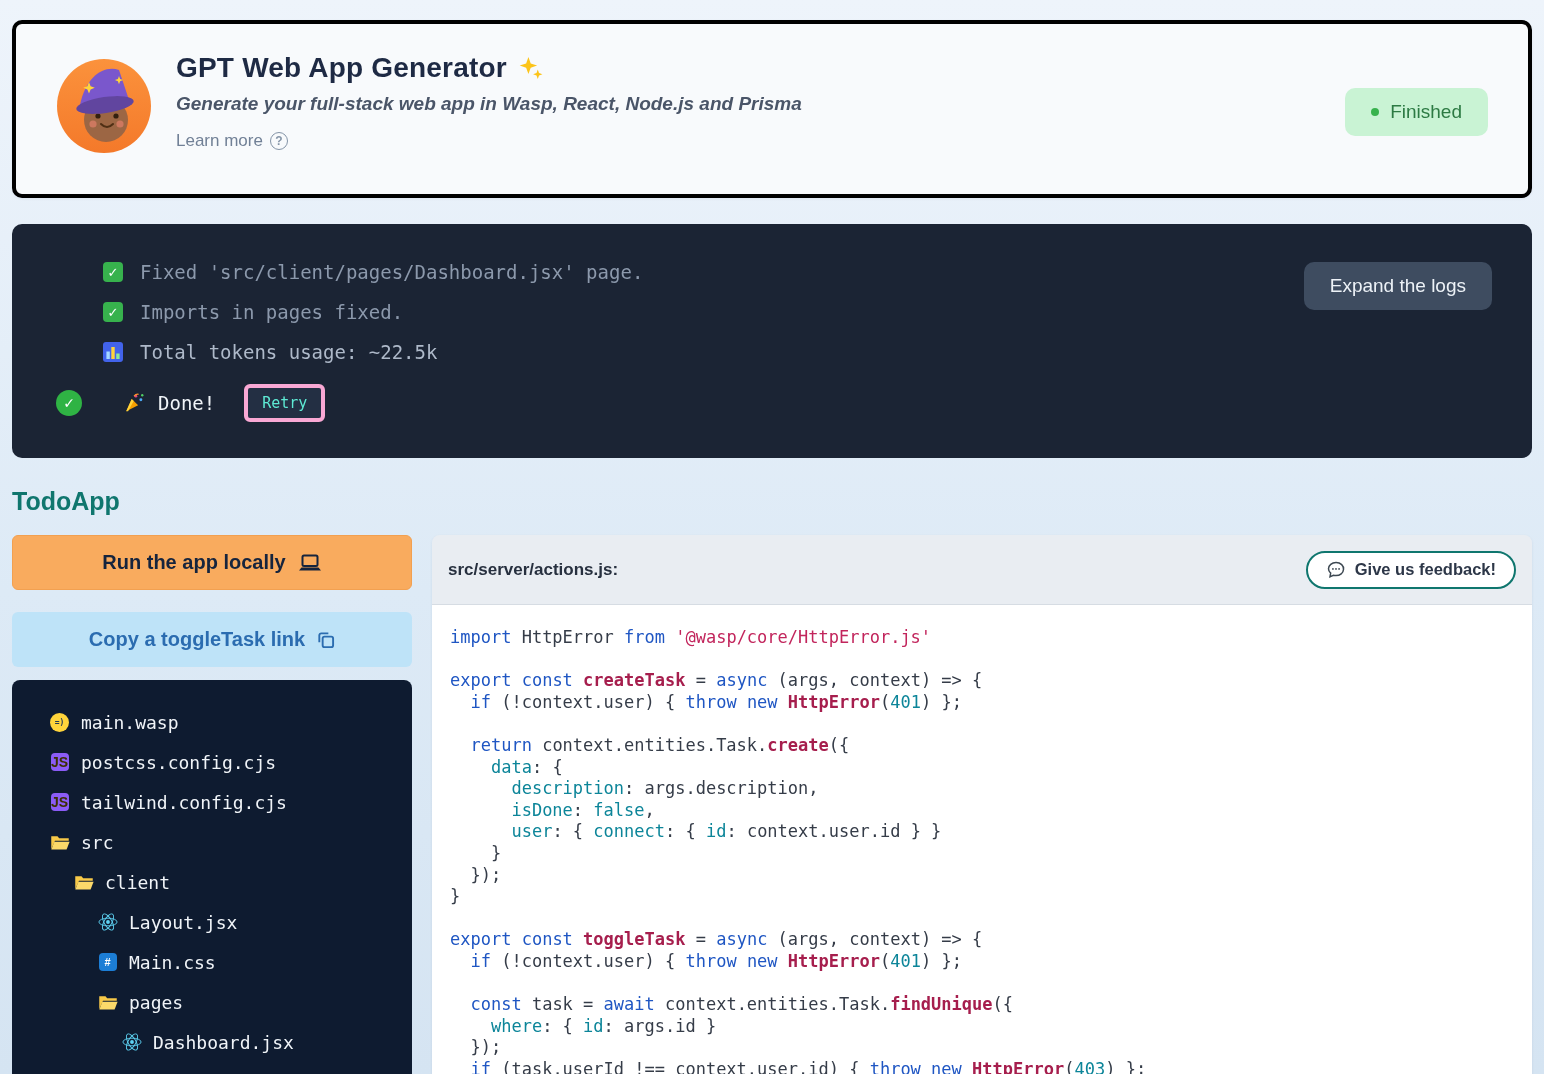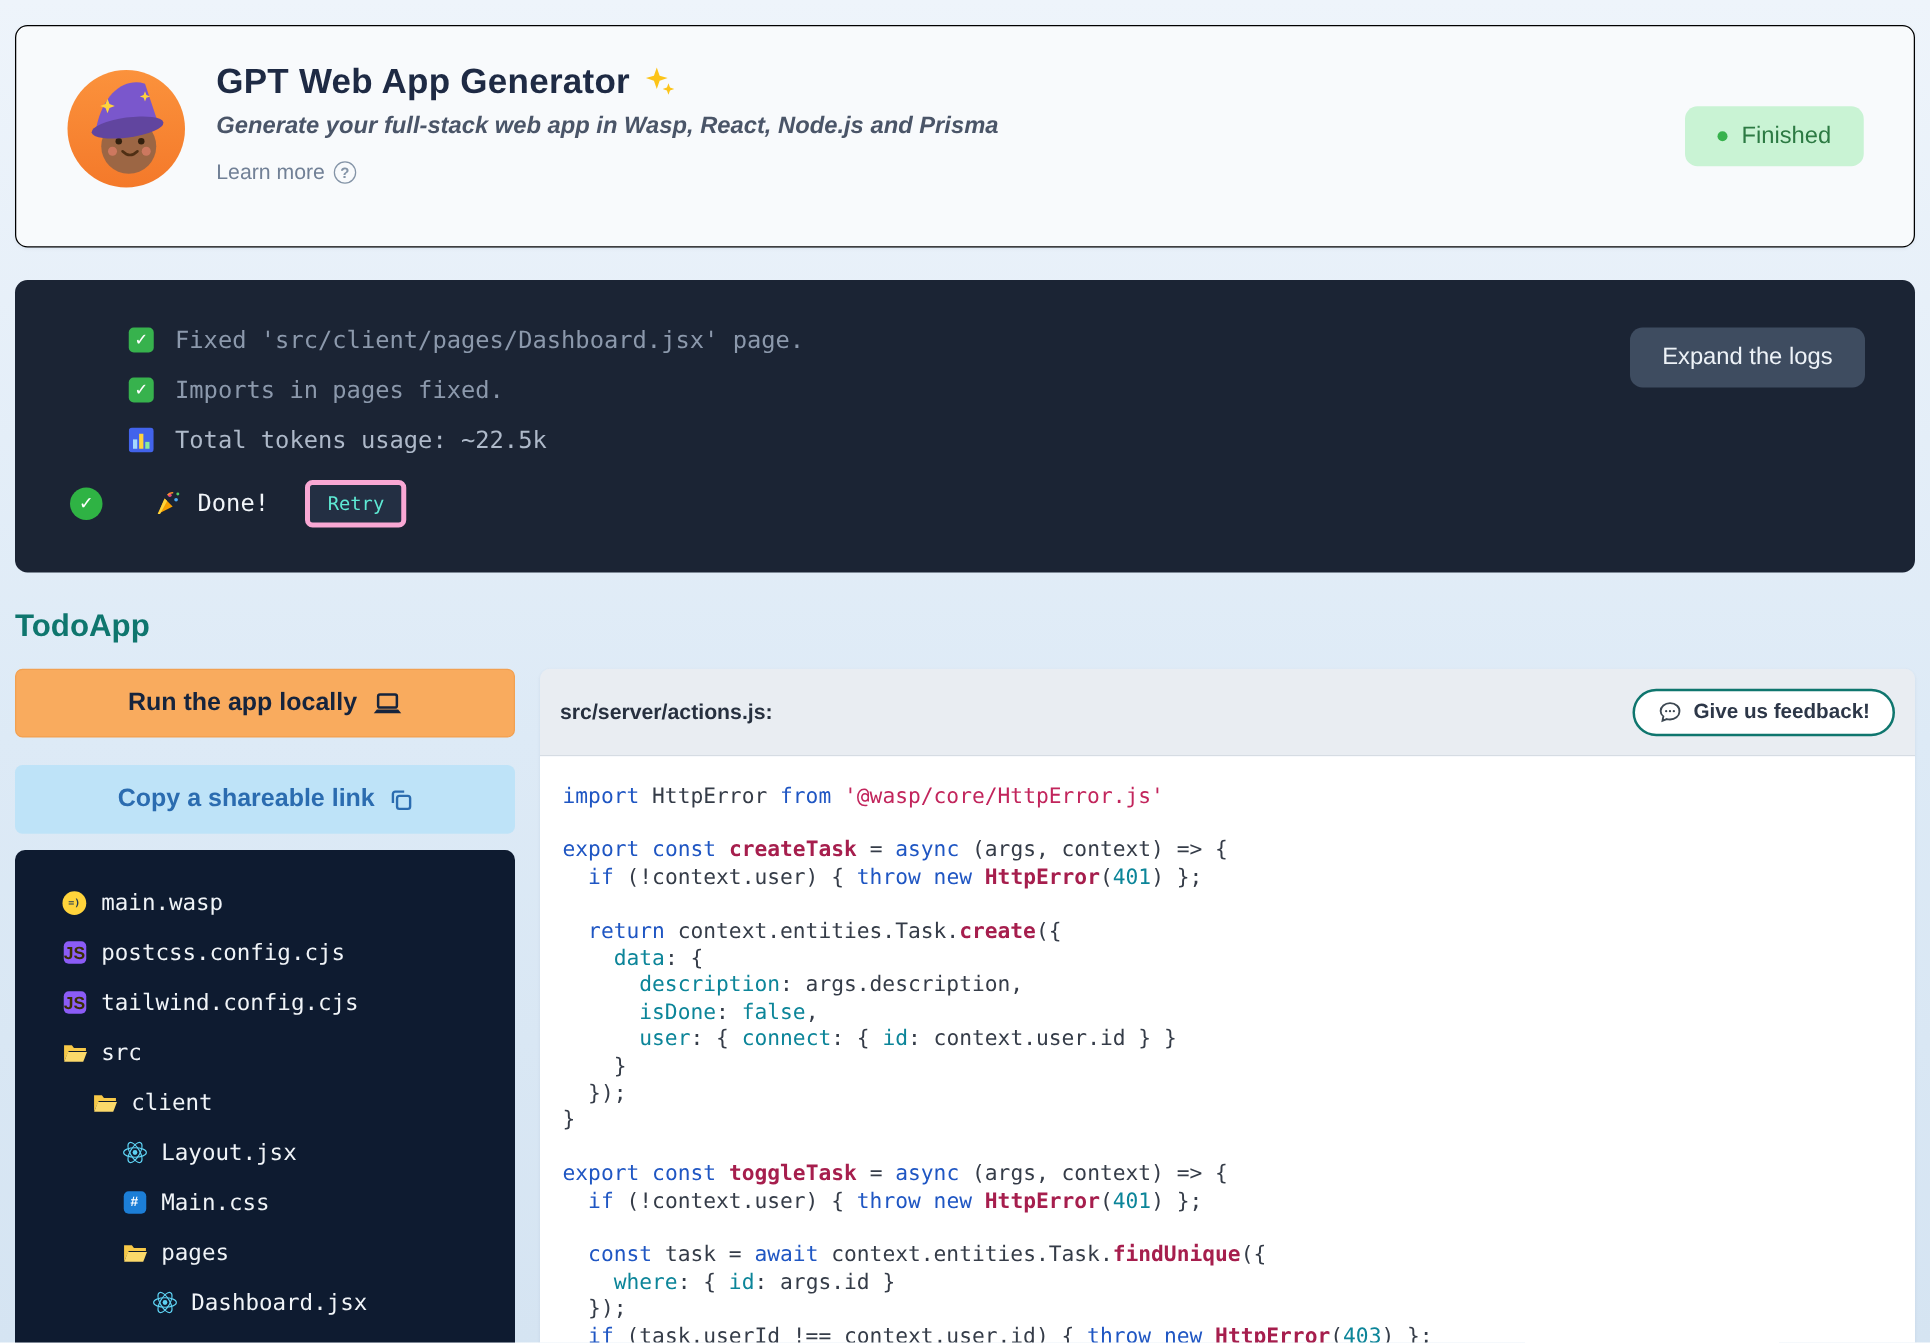--- a/index.html
+++ b/index.html
@@ -6,21 +6,21 @@
   html, body { width: 1544px; height: 1074px; overflow: hidden; }
   body {
     font-family: "Liberation Sans", sans-serif;
     background: linear-gradient(180deg, #eef4fb 0%, #ddeaf6 55%, #d5e4f2 100%);
   }
   .page { padding: 20px 12px 0; }
 
   
   .header-card {
     background: #f8fafc;
-    border: 1px solid #000000;
+    border: 4px solid #000000;
     border-radius: 10px;
     box-shadow: 0 1px 3px rgba(20,40,80,.06);
     height: 178px;
     display: flex;
     align-items: flex-start;
     gap: 24px;
     padding: 28px 40px;
   }
   .avatar { width: 96px; height: 96px; flex: none; margin-top: 6px; }
   .header-text { display: flex; flex-direction: column; }
@@ -258,21 +258,21 @@
       <button class="run-btn">
         <span>Run the app locally</span>
         <span style="display:inline-flex;">
           <svg viewBox="0 0 24 18" width="24" height="18">
               <rect x="4.5" y="1.5" width="15" height="10.5" rx="1.5" fill="none" stroke="#16243d" stroke-width="2"></rect>
               <path d="M1 16.5h22l-2.5-3h-17z" fill="#16243d"></path>
             </svg>
         </span>
       </button>
       <button class="share-btn">
-        <span>Copy a shareable link</span>
+        <span>Copy a toggleTask link</span>
         <span style="display:inline-flex;">
           <svg viewBox="0 0 20 20" width="19" height="19" fill="none" stroke="#2b6cb0" stroke-width="2">
               <rect x="7" y="7" width="11" height="11" rx="2"></rect>
               <path d="M13 3.5H5.5a2 2 0 0 0-2 2V13"></path>
             </svg>
         </span>
       </button>
       <div class="file-tree" id="file-tree">
           <div class="tree-row" style="padding-left: 37px;">
             <span class="tree-icon">

